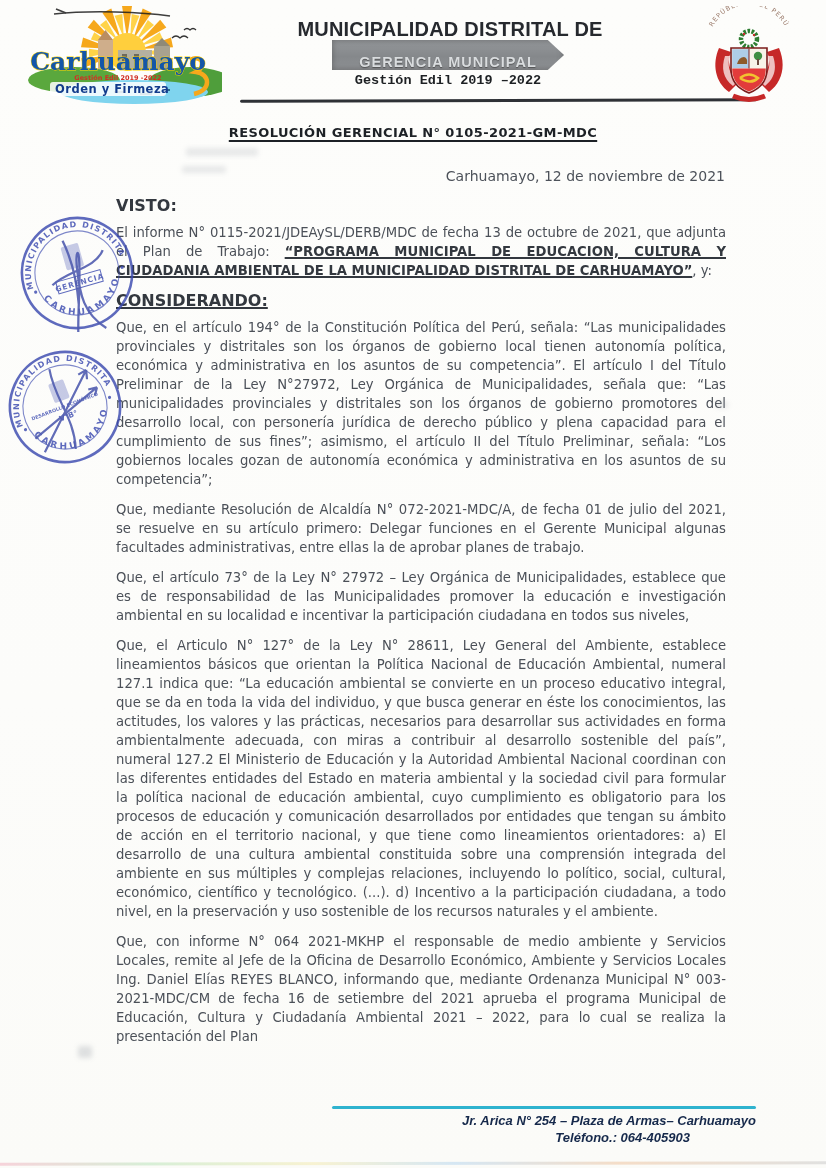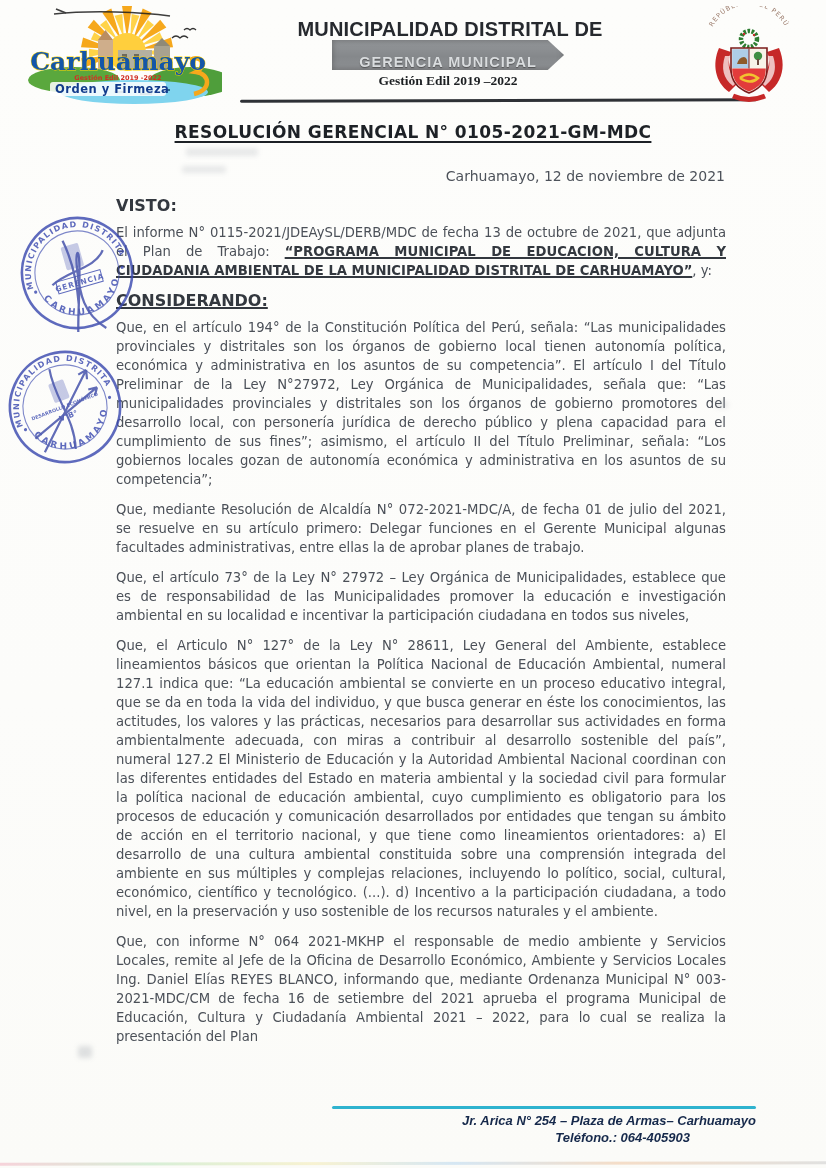--- a/index.html
+++ b/index.html
@@ -22,32 +22,32 @@
     box-shadow:inset 0 0 6px rgba(60,60,60,.5);
   }
   .ribbon span{
     font-size:14.5px;font-weight:bold;color:#d9dcde;letter-spacing:1px;
     text-shadow:0 1px 1px rgba(40,40,40,.55);
     font-family:"Liberation Sans",sans-serif;
   }
   .edition{
     position:absolute;left:322px;top:73px;width:252px;text-align:center;
     font-size:13.5px;font-weight:bold;color:#1d2023;
-    font-family:Liberation Serif, serif;
+    font-family:Liberation Mono, monospace;
   }
   .header-rule{
     position:absolute;left:240px;top:99px;width:517px;height:2.6px;
     background:#2e3136;border-radius:2px;transform:rotate(-.15deg);
   }
   
   .doc-title{
     position:absolute;left:0;top:122px;width:826px;text-align:center;
   }
   .doc-title span{
-    font-size:17px;font-weight:bold;color:#1d2126;letter-spacing:.4px;
+    font-size:13px;font-weight:bold;color:#1d2126;letter-spacing:.4px;
     text-decoration:underline;text-decoration-thickness:2px;text-underline-offset:3px;
   }
   .dateline{
     position:absolute;right:101px;top:168px;width:420px;text-align:right;
     font-size:14px;color:#4d525a;
   }
   .content{
     position:absolute;left:116px;top:196px;width:610px;
     font-size:13.2px;line-height:19px;color:#4b5058;
     text-align:justify;

